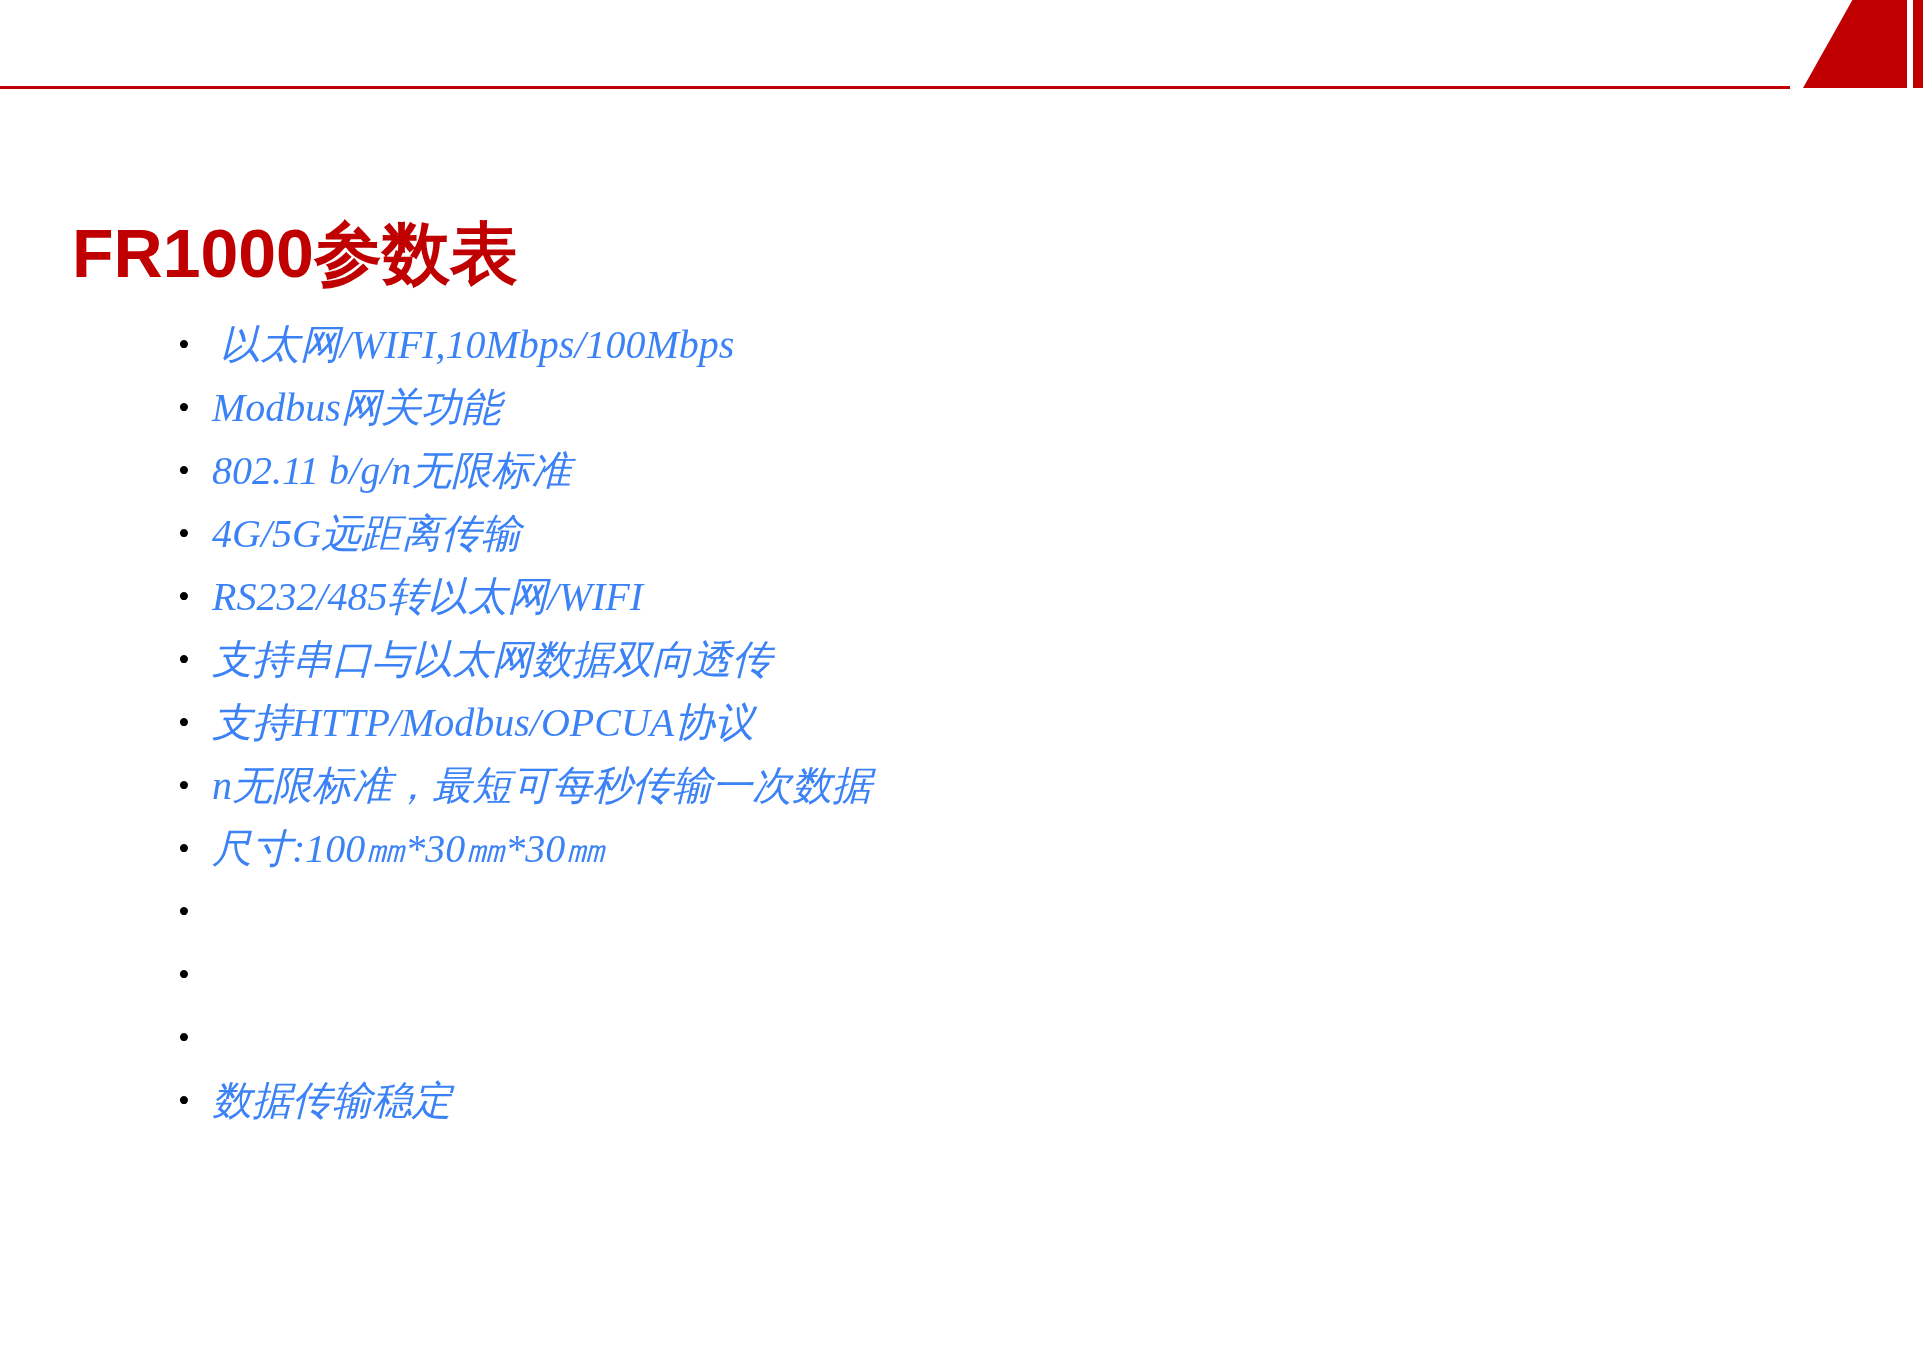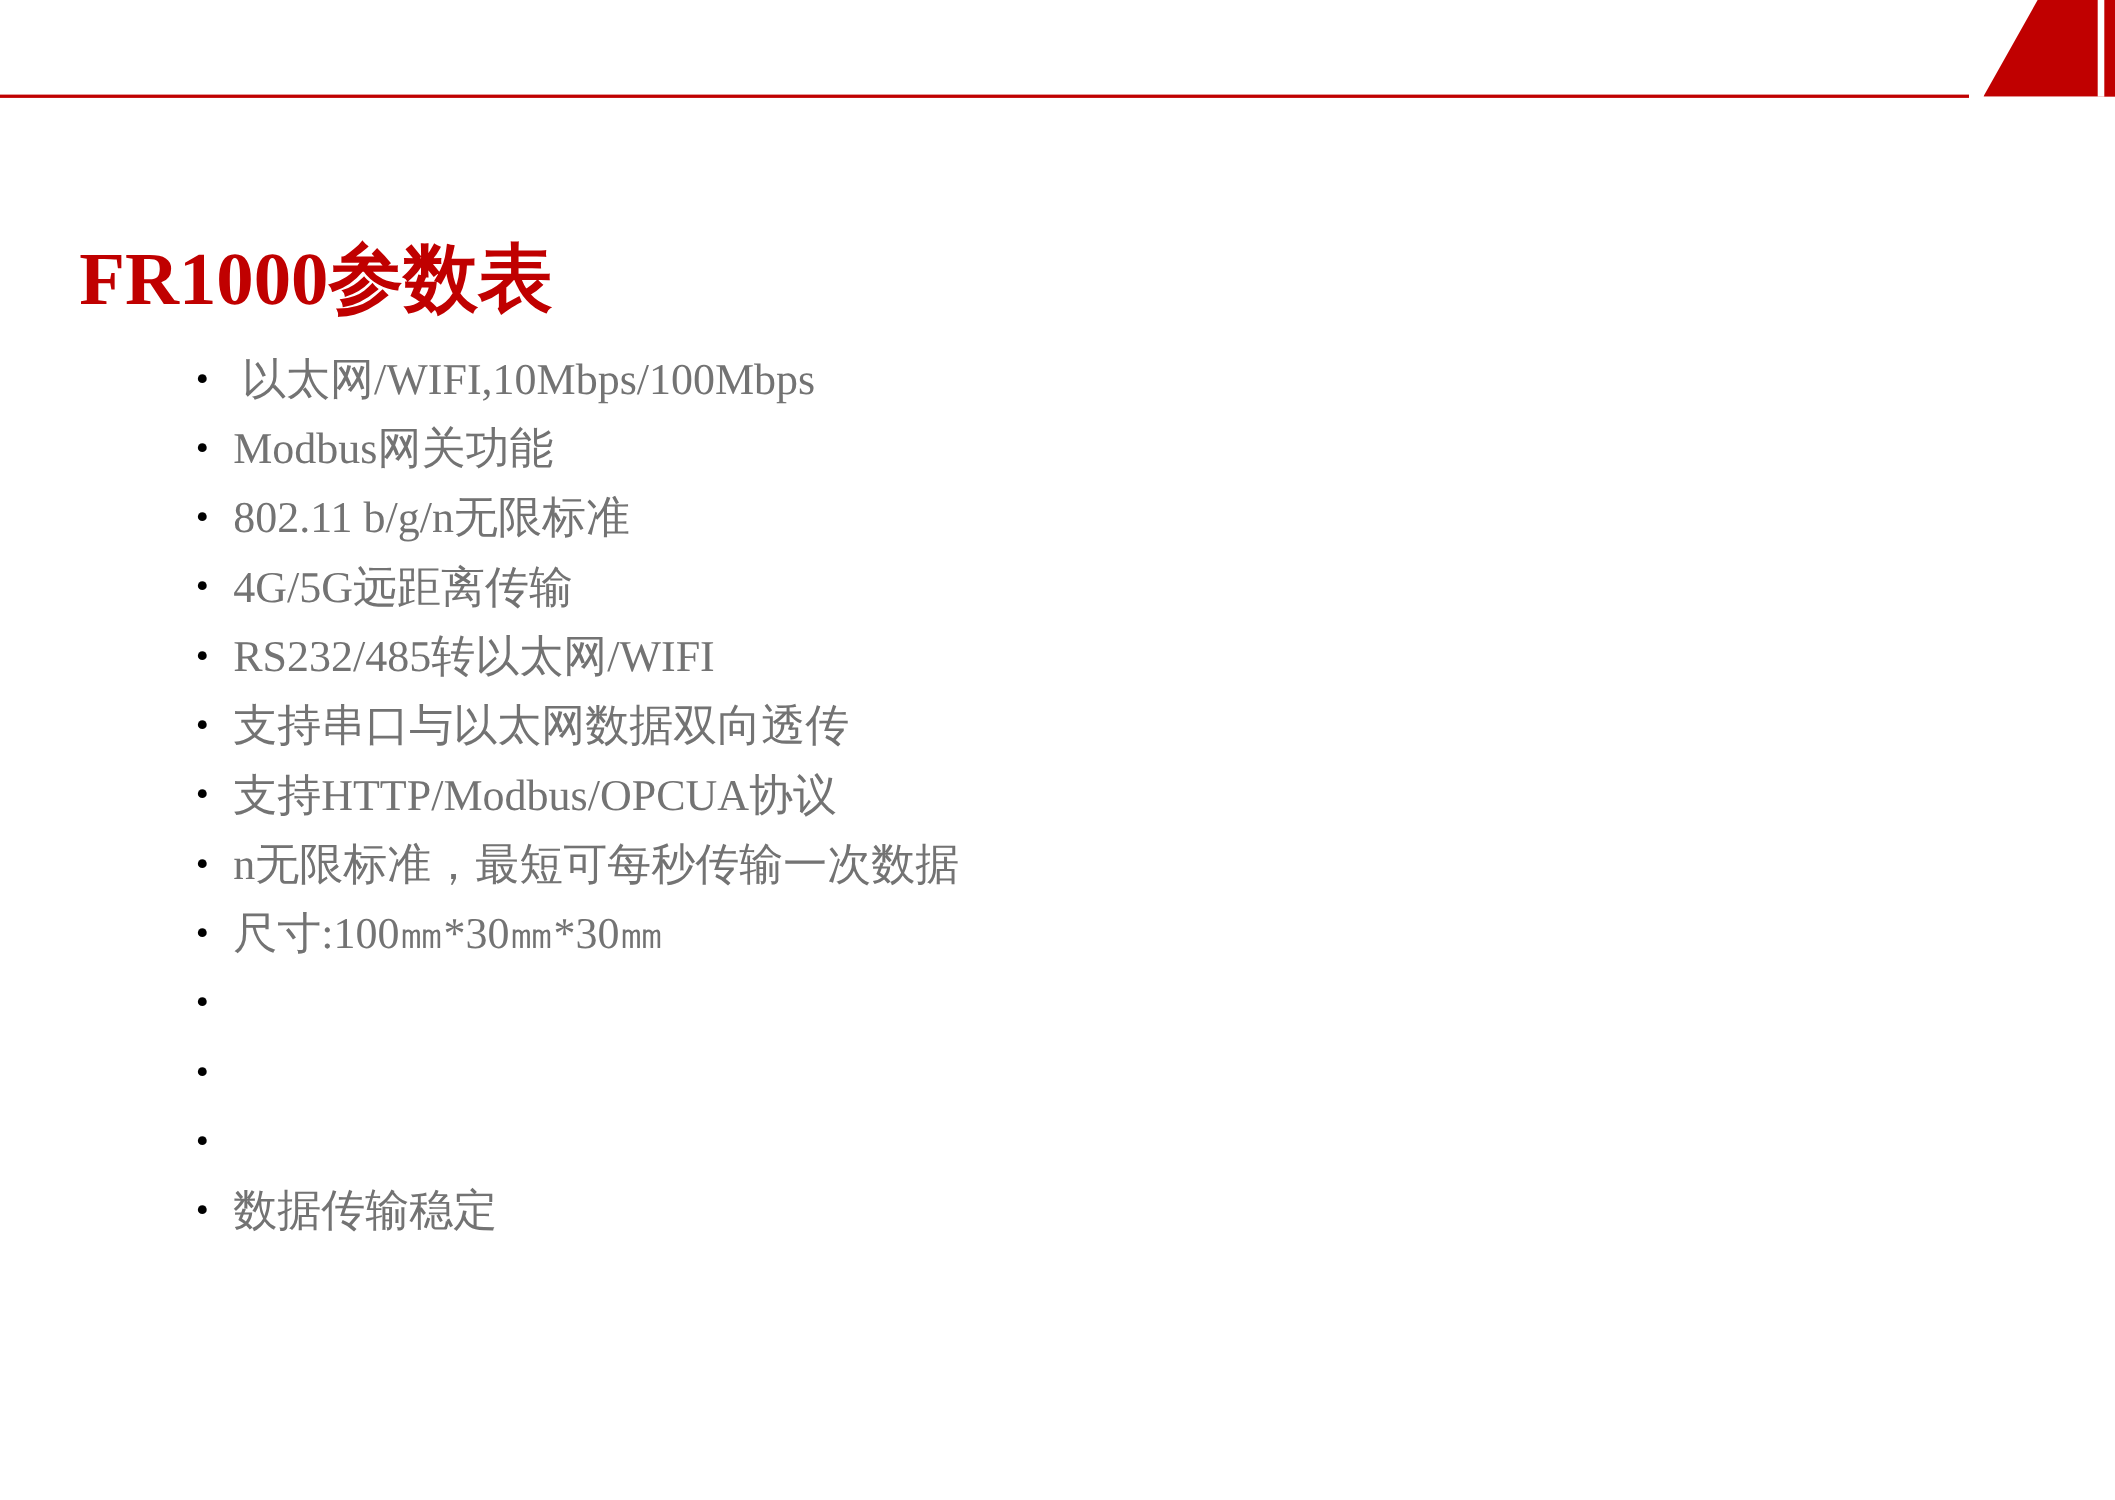--- a/index.html
+++ b/index.html
@@ -67,21 +67,21 @@
   }
 
   
   .title {
     position: absolute;
     left: 72px;
     top: 172px;
     font-size: 68px;
     line-height: 1.05;
     color: #c00000;
-    font-family: Liberation Serif, serif;
+    font-family: Liberation Sans, sans-serif;
     letter-spacing: 0px;
     white-space: nowrap;
   }
 
   
   .bullets {
     position: absolute;
     left: 178px;
     top: 318px;
     width: 1600px;
@@ -99,23 +99,24 @@
     font-size: 34px;
     line-height: 54px;
     color: #000000;
     text-align: left;
     font-family: "Liberation Serif", serif;
   }
 
   .bullet-text {
     font-size: 40px;
     line-height: 54px;
-    color: #737373;
+    color: #3b82f6;
     font-family: "Liberation Serif", serif;
     white-space: nowrap;
+    font-style: italic;
   }
 
   
   .bullet-row.first .bullet-text {
     padding-left: 8px;
   }
 </style>
 </head>
 <body>
 

